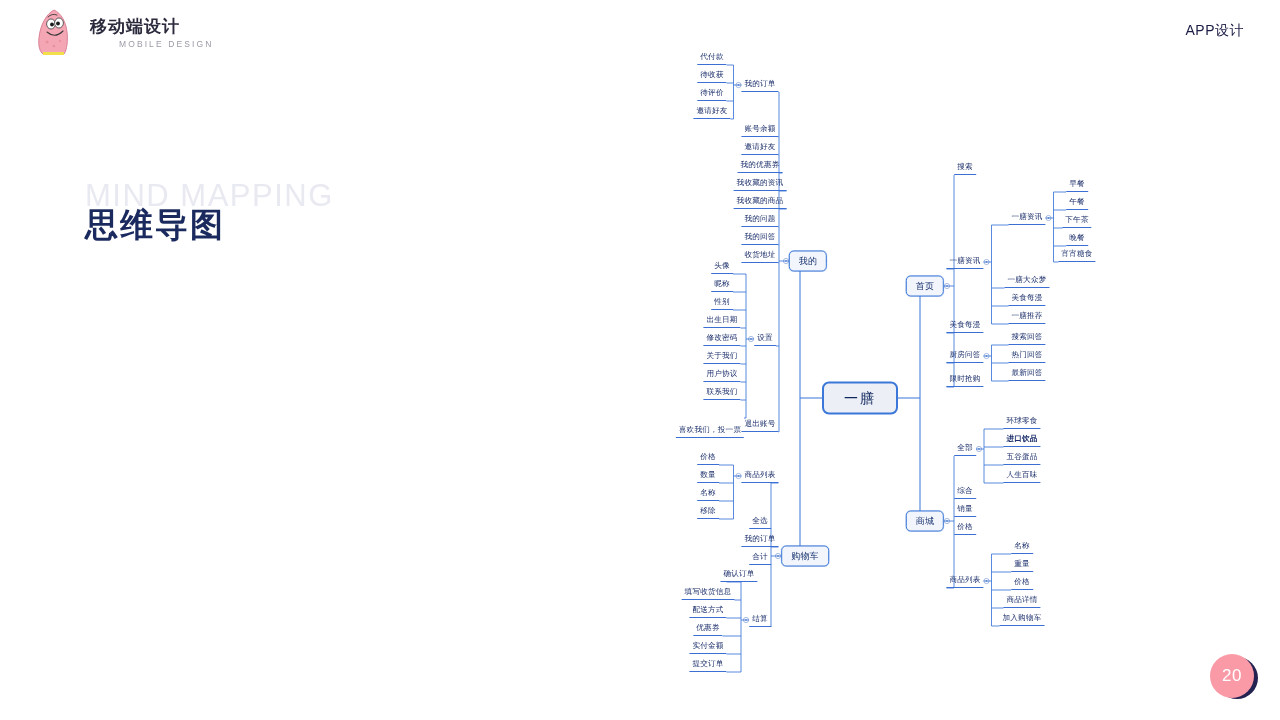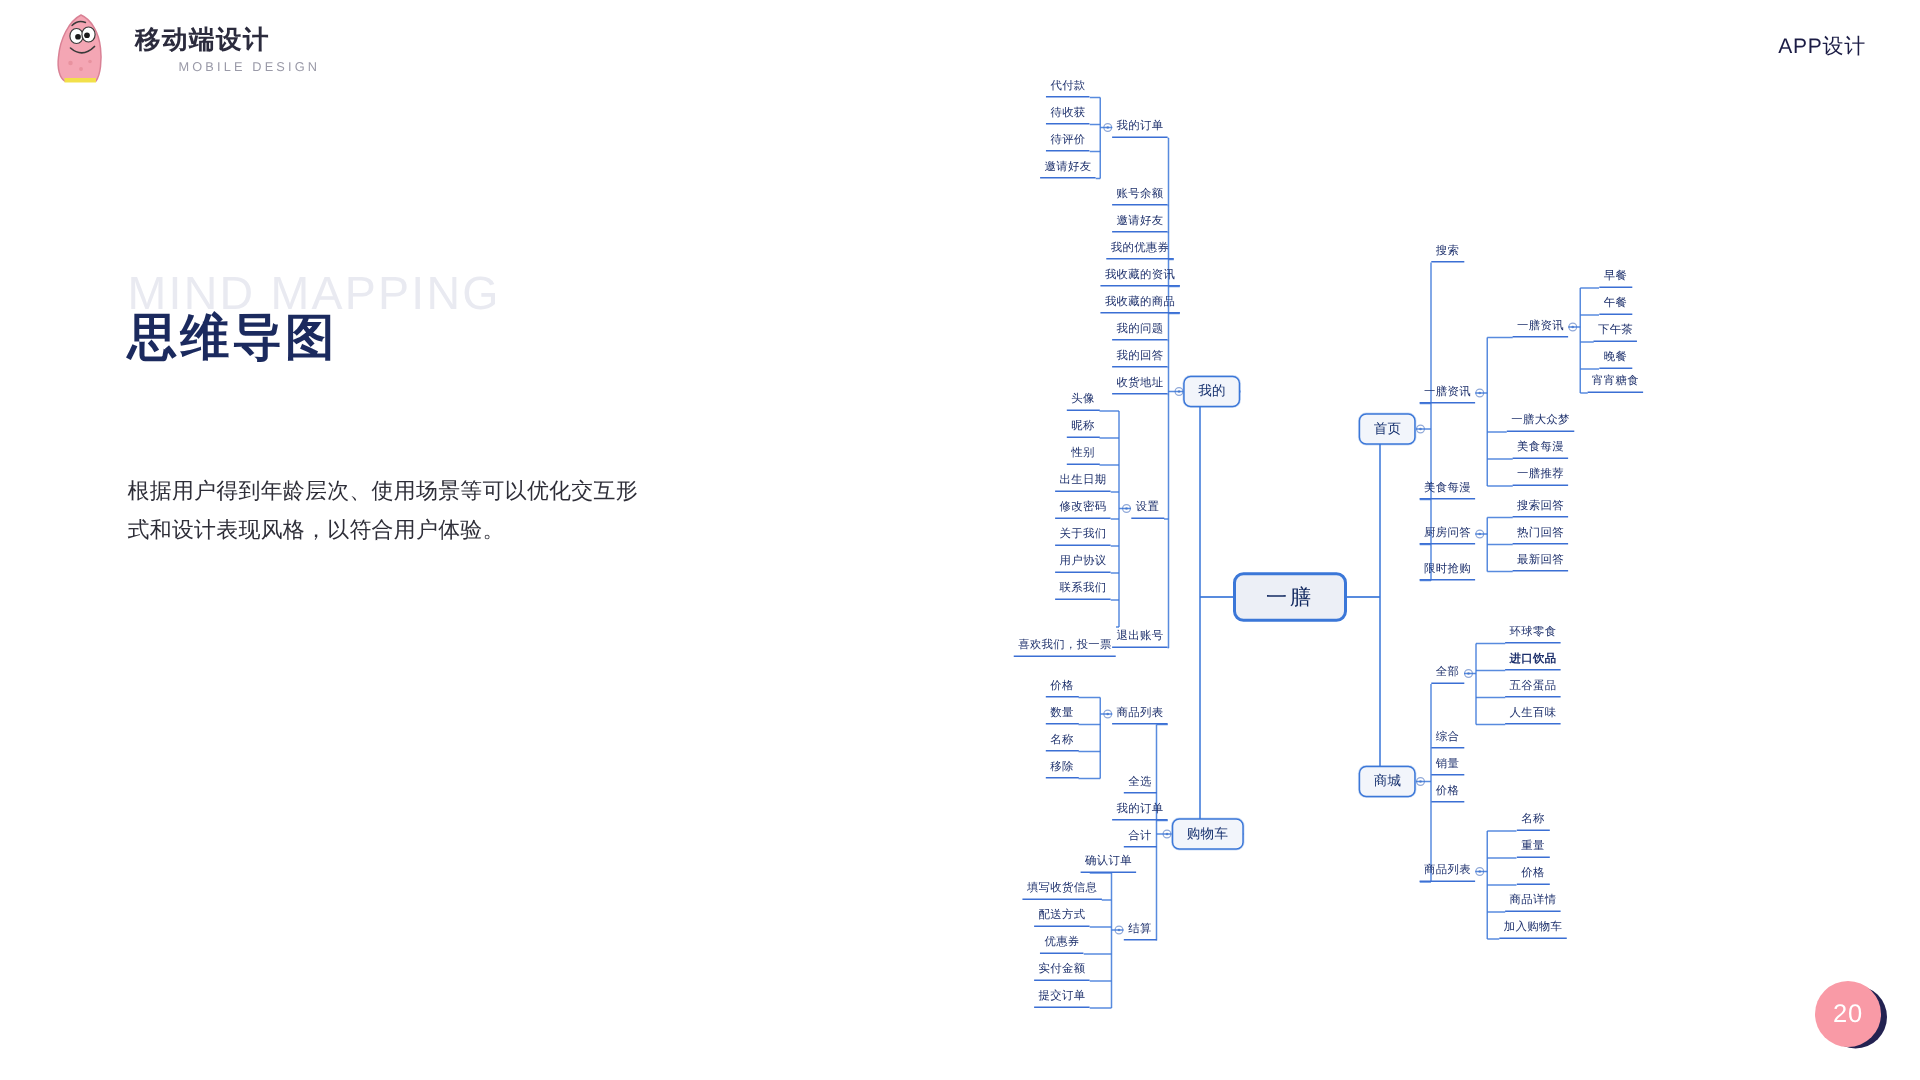--- a/index.html
+++ b/index.html
@@ -135,21 +135,20 @@
     <div id="brand-sub">MOBILE DESIGN</div>
   </div>
 </div>
 
 <div id="header-right">APP设计</div>
 
 <div id="left-panel">
   <div id="ghost-title">MIND MAPPING</div>
   <div id="main-title">思维导图</div>
   <div id="body-copy">
-    <p>根据用户得到年龄层次、使用场景等可以优化交互形式和设计表现风格，以符合用户体验。</p>
   </div>
 </div>
 
 <div id="page-badge">
   <div id="badge-shadow"></div>
   <div id="badge-circle">20</div>
 </div>
 
 <div id="map">
   <svg id="map-svg" viewBox="0 0 620 660">

